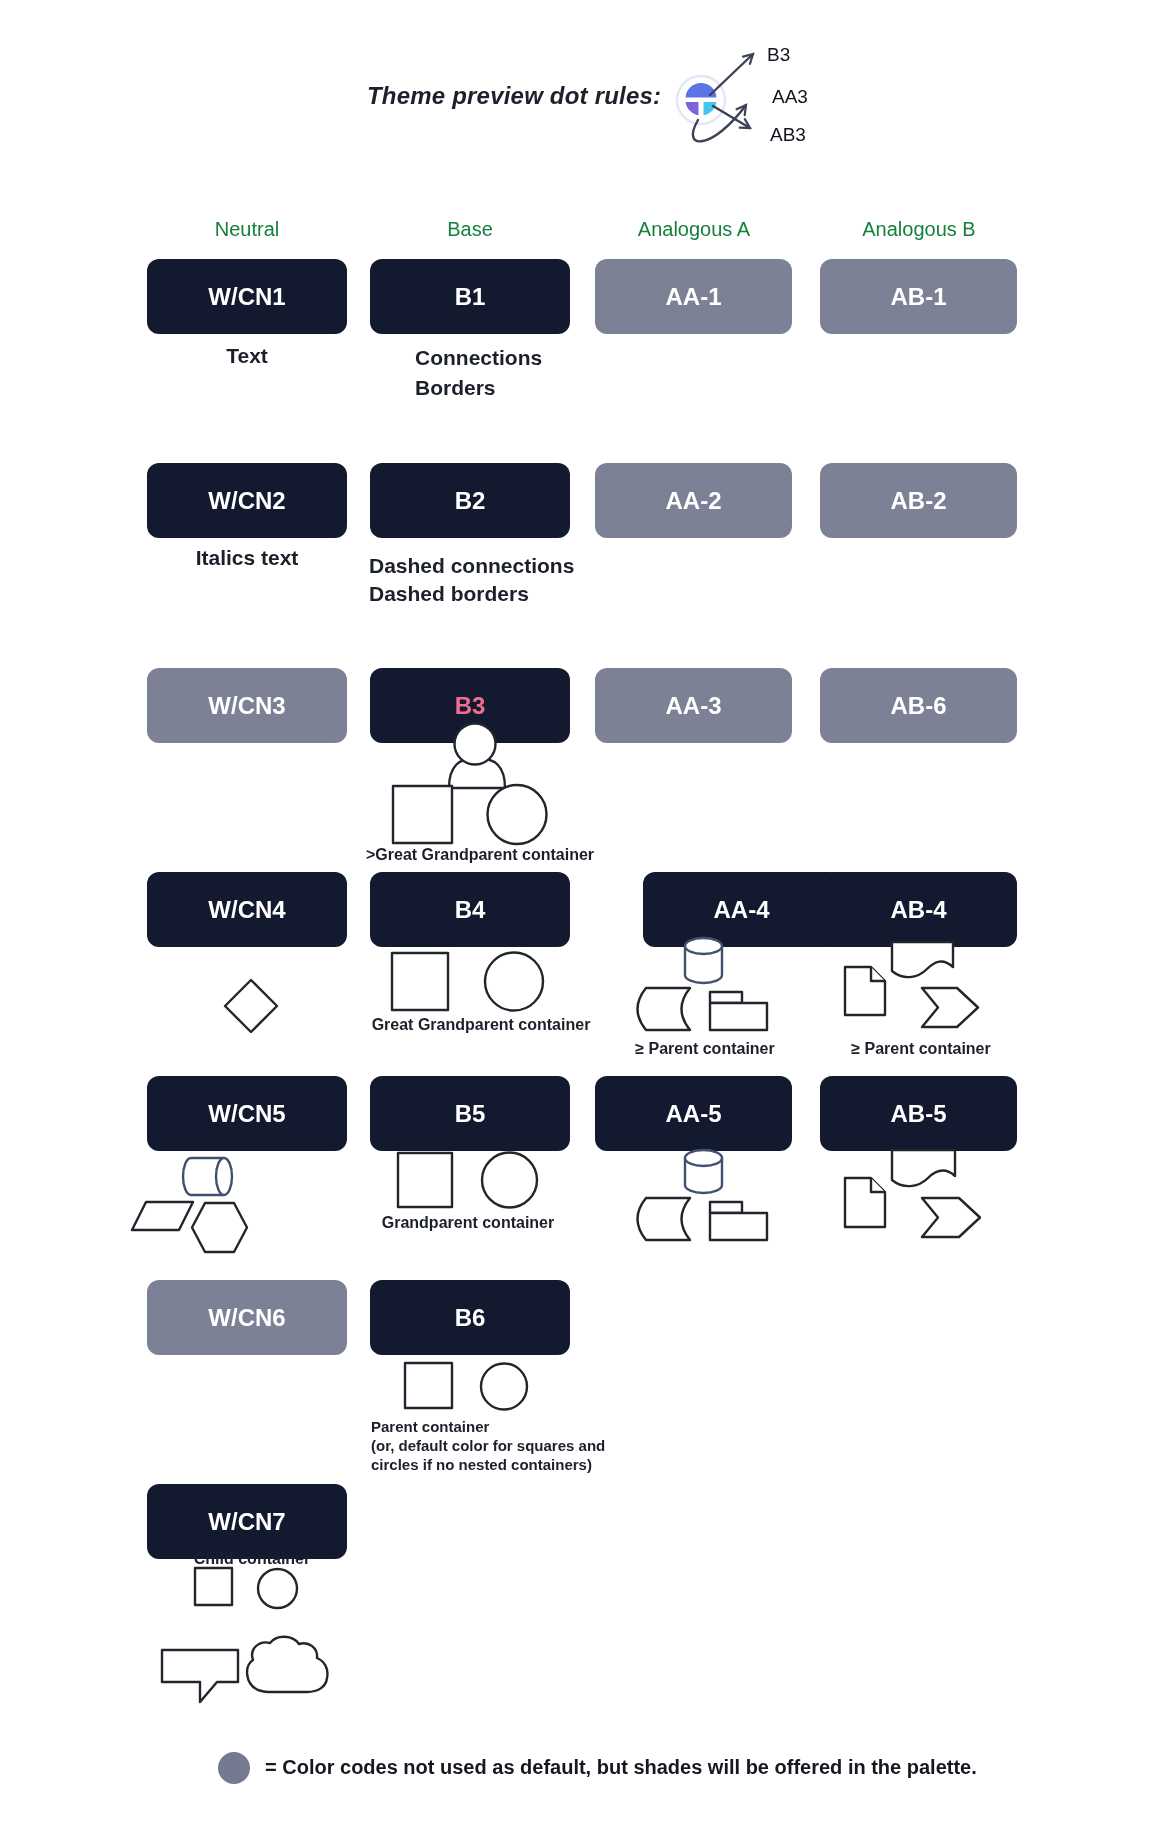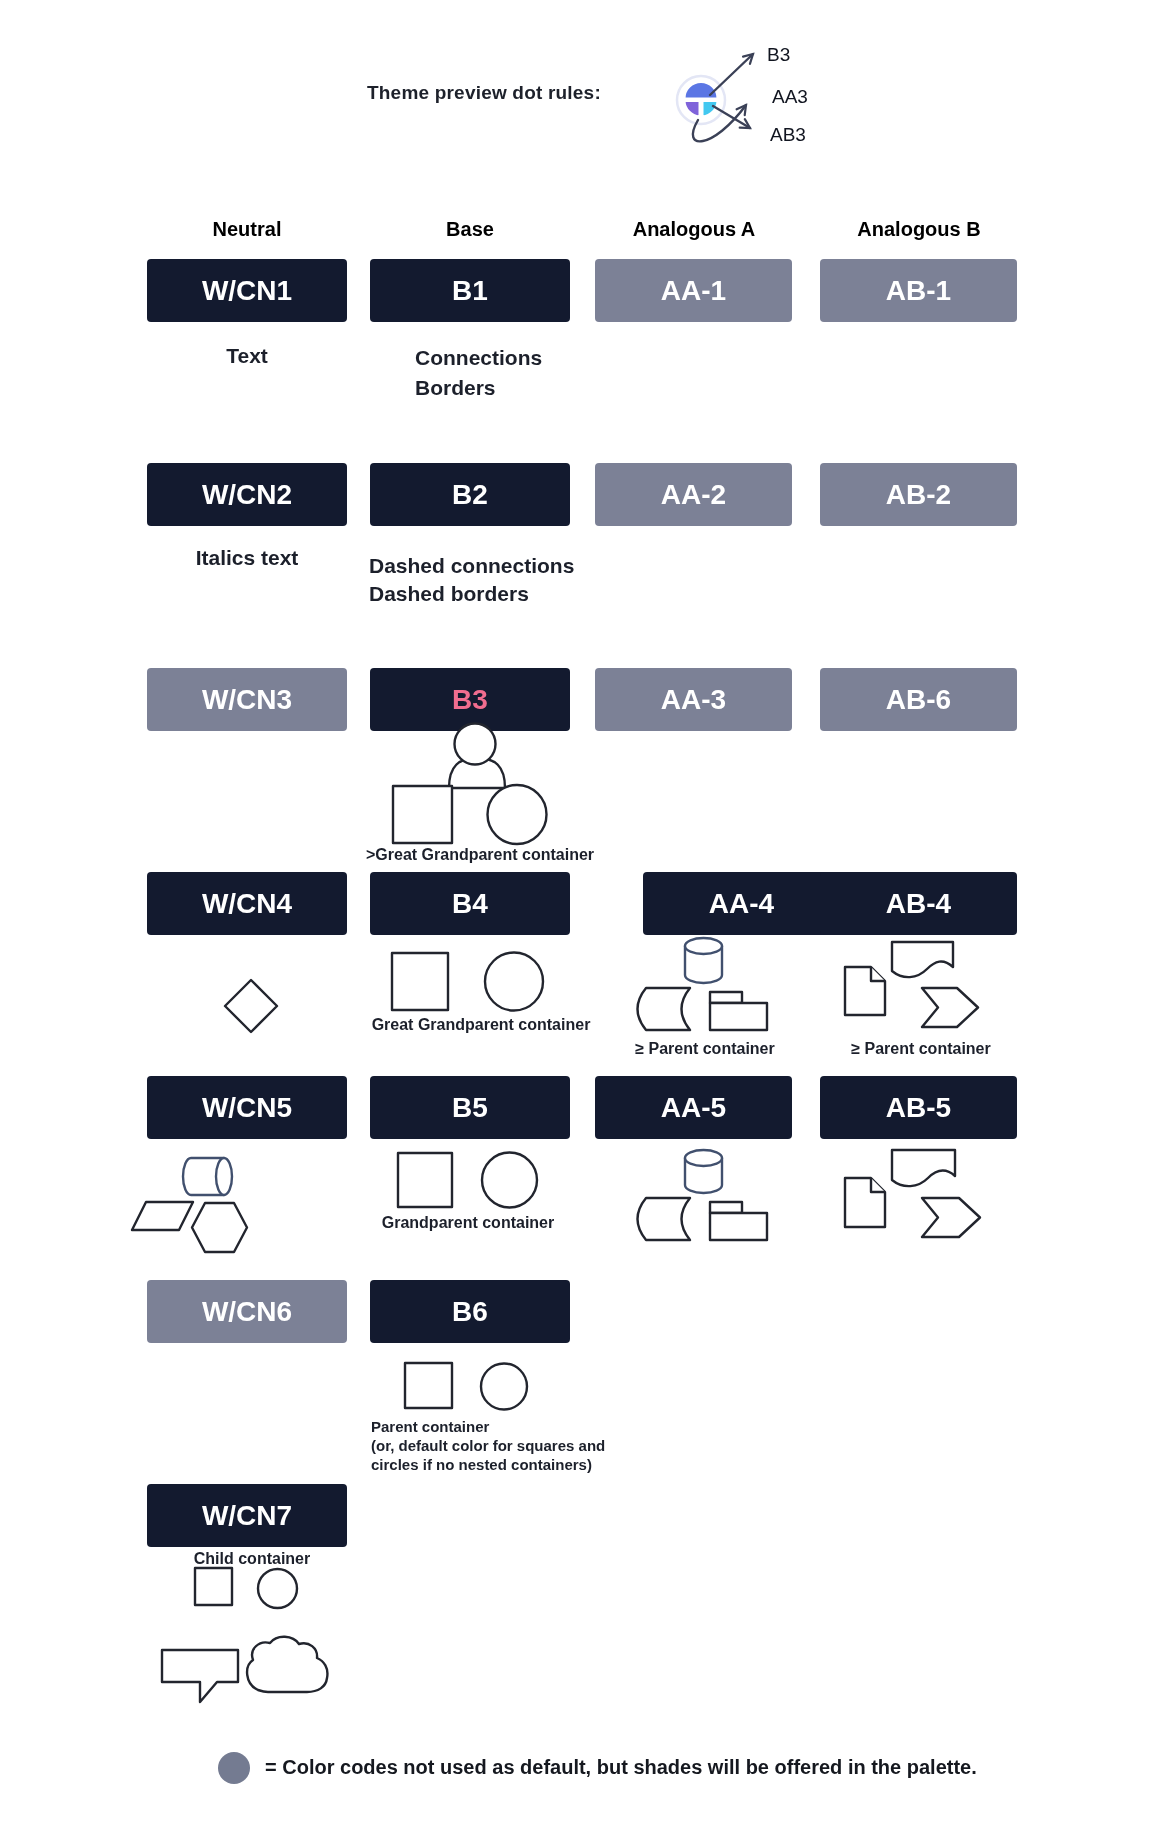--- a/index.html
+++ b/index.html
@@ -1,22 +1,22 @@
 <!DOCTYPE html>
 <html><head>
 <meta charset="utf-8">
 <style>
   html,body{margin:0;padding:0;background:#ffffff;}
   .canvas{position:relative;width:1164px;height:1822px;background:#ffffff;overflow:hidden;
           font-family:"Liberation Sans", sans-serif;color:#1c202b;}
-  .title{position:absolute;left:367px;top:82px;font-size:19px;font-weight:600;color:#1d212b;letter-spacing:.2px;}
+  .title{position:absolute;left:367px;top:82px;font-size:24px;font-weight:600;color:#1d212b;letter-spacing:.2px;font-style:italic;}
   .dot-label{position:absolute;font-size:19px;font-weight:400;color:#111520;}
-  .hdr{position:absolute;top:218px;width:200px;text-align:center;font-size:20px;font-weight:bold;color:#000000;}
-  .swatch{position:absolute;width:200px;height:63px;border-radius:4px;display:flex;align-items:center;
-          justify-content:center;font-size:28px;font-weight:bold;color:#ffffff;}
+  .hdr{position:absolute;top:218px;width:200px;text-align:center;font-size:20px;font-weight:normal;color:#15803d;}
+  .swatch{position:absolute;width:200px;height:75px;border-radius:12px;display:flex;align-items:center;
+          justify-content:center;font-size:24px;font-weight:bold;color:#ffffff;}
   .swatch.dark{background:#131a2f;}
   .swatch.gray{background:#7c8196;}
   .swatch.pink-label{color:#f16d8f;}
   .cap{position:absolute;font-weight:bold;color:#1c202b;}
   .cap-lg{font-size:21px;}
   .cap-sm{font-size:16px;}
   .cap-xs{font-size:15px;line-height:19px;}
   .center{text-align:center;}
   .legend-dot{position:absolute;left:218px;top:1752px;width:32px;height:32px;border-radius:50%;background:#747b91;}
   .legend-text{position:absolute;left:265px;top:1756px;font-size:20px;font-weight:bold;color:#15181f;}

